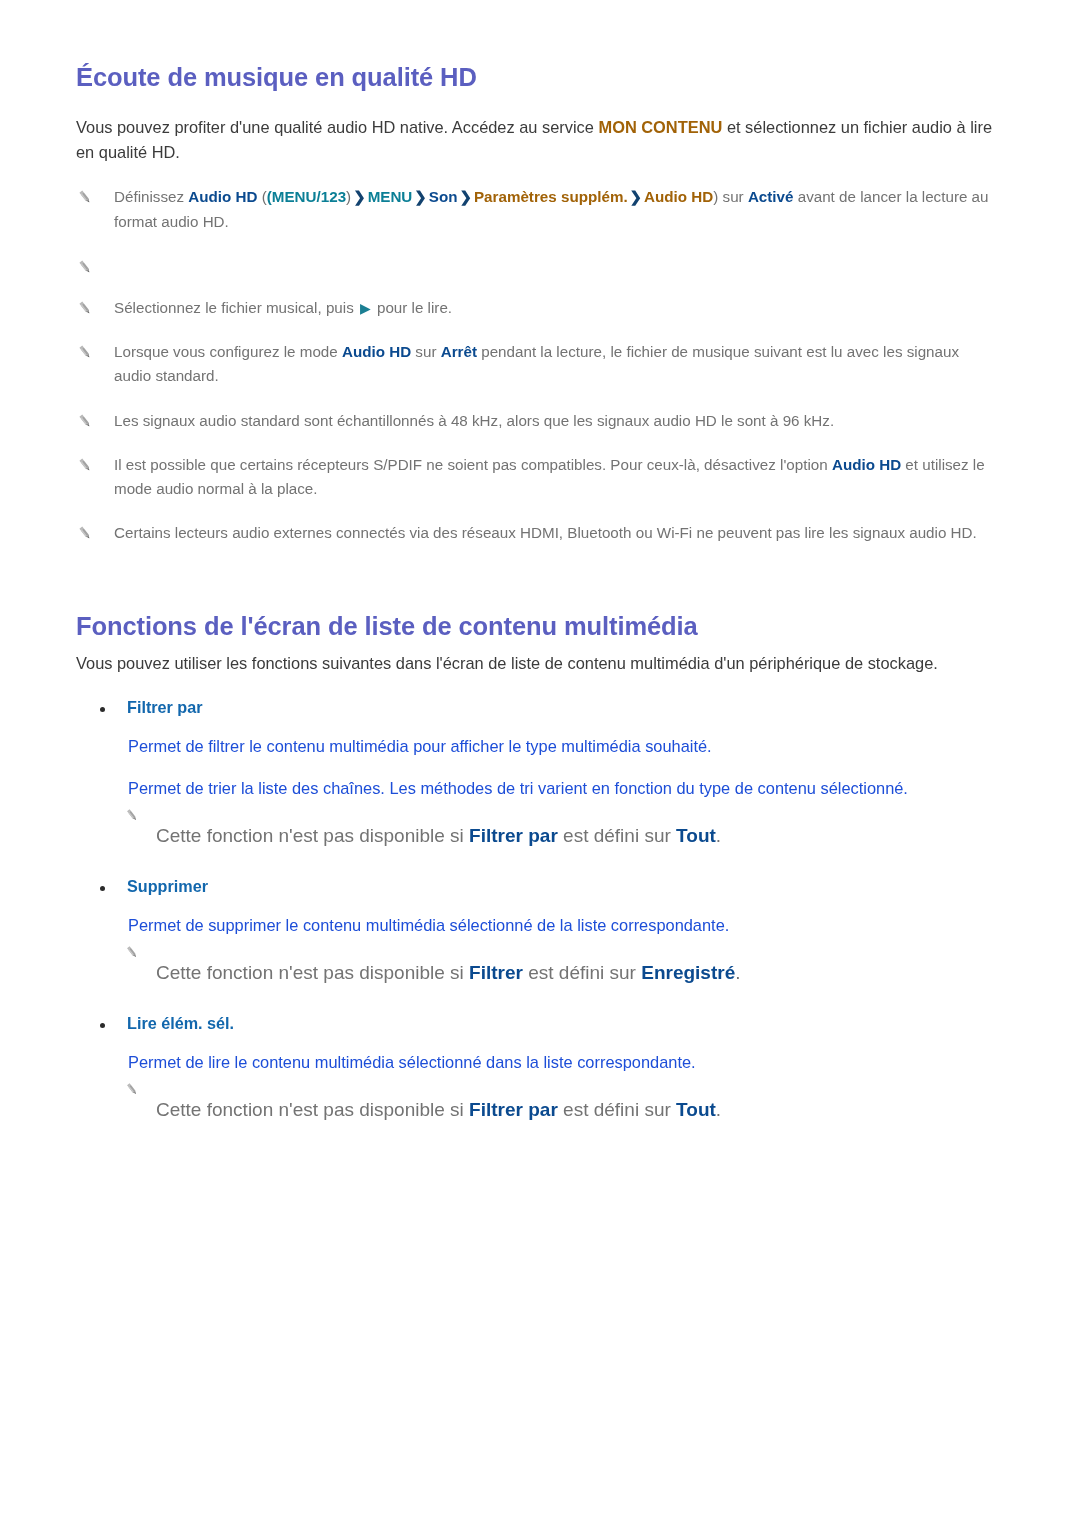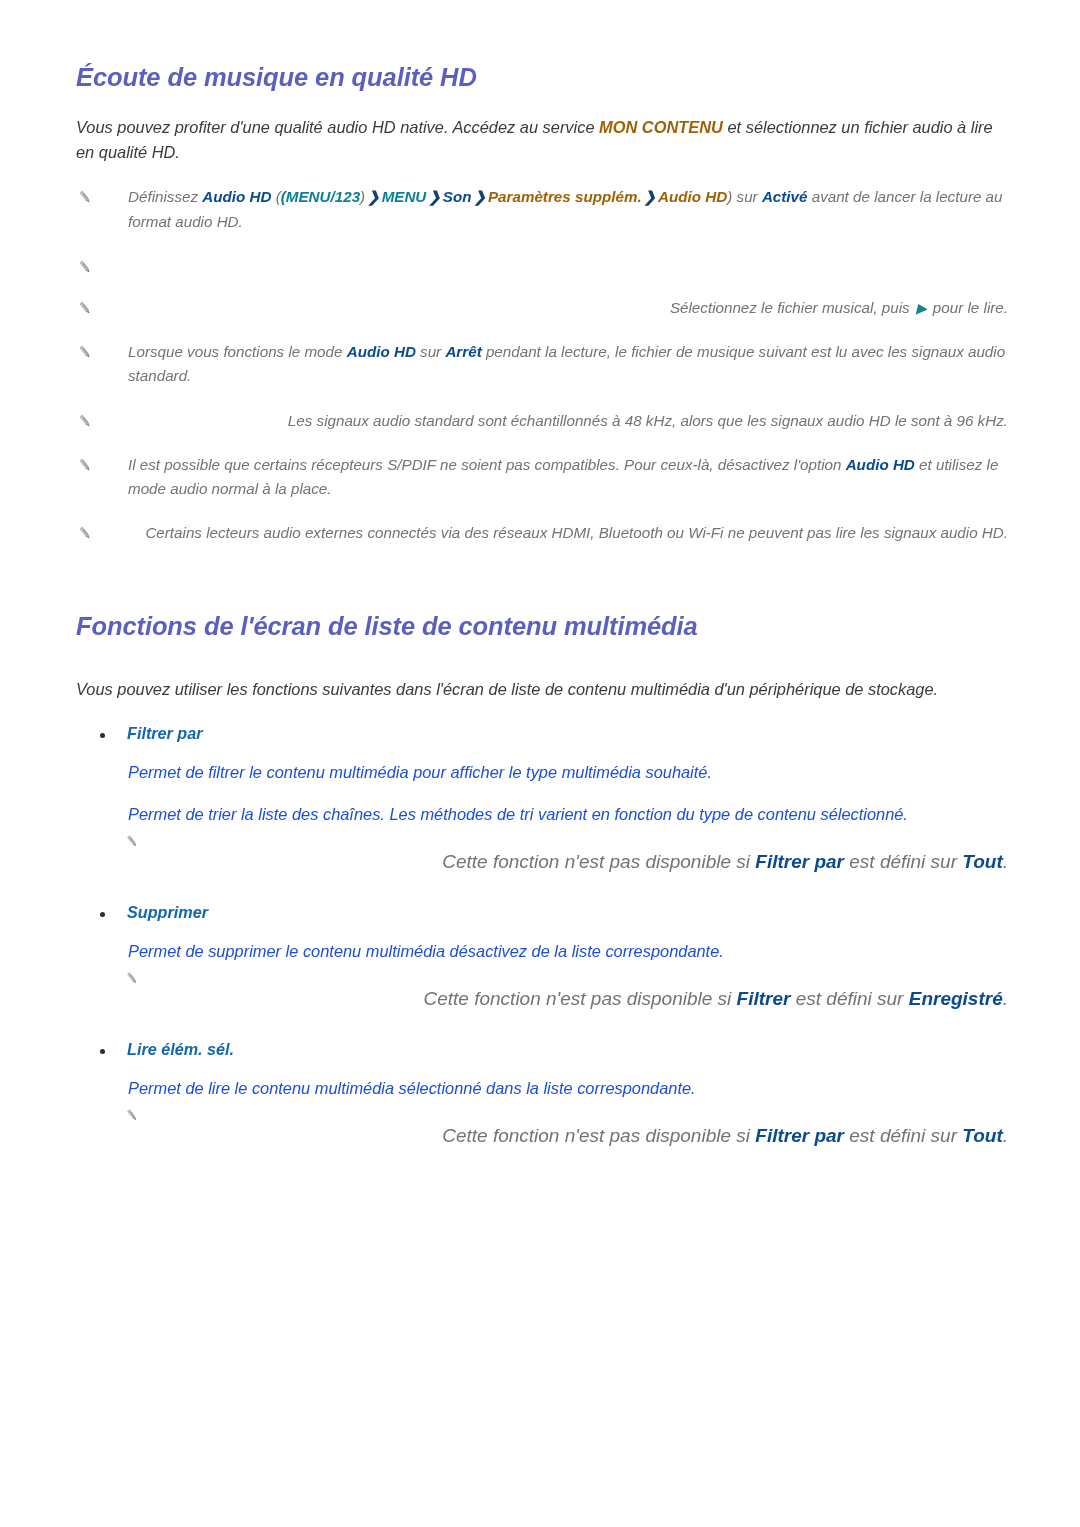--- a/index.html
+++ b/index.html
@@ -13,51 +13,49 @@
     font-family: "Liberation Sans", sans-serif;
     color: #3b3b3b;
     overflow: hidden;
   }
   .page {
     position: relative;
     width: 1080px;
     height: 1350px;
     box-sizing: border-box;
     padding: 62px 72px 0 76px;
-    font-style: italic;
   }
 
   h1.section-title {
     font-size: 25.5px;
     font-weight: bold;
     color: #5b5fc0;
     margin: 0 0 22px 0;
     letter-spacing: -0.1px;
     line-height: 1.2;
   }
   h1.section-title.second {
     margin-top: 58px;
-    margin-bottom: 36px;
+    margin-bottom: 10px;
   }
 
   p.body {
     font-size: 16.4px;
     line-height: 1.52;
     color: #3b3b3b;
     margin: 0 0 14px 0;
     max-width: 925px;
   }
 
   
   .note {
     display: flex;
     align-items: flex-start;
     margin: 0 0 6px 0;
     padding: 7px 0 7px 0;
-    justify-content: space-between;
   }
   .note .pencil {
     flex: 0 0 auto;
     width: 18px;
     height: 18px;
     margin-right: 20px;
     margin-top: 3px;
   }
   .note .ntext {
     font-size: 15.2px;
@@ -167,21 +165,21 @@
       <div class="note">
         <span class="pencil"><svg viewBox="0 0 20 20" width="18" height="18" aria-hidden="true">
             <g transform="rotate(-38 10 10)">
               <rect x="8.1" y="2.4" width="4.0" height="2.5" fill="#b9b9b9"></rect>
               <rect x="8.1" y="4.9" width="4.0" height="9.0" fill="#a3a3a3"></rect>
               <rect x="8.1" y="4.9" width="1.6" height="9.0" fill="#c9c9c9"></rect>
               <polygon points="8.1,13.9 12.1,13.9 10.1,17.6" fill="#8f8f8f"></polygon>
               <polygon points="9.5,16.2 10.7,16.2 10.1,17.6" fill="#4a4a4a"></polygon>
             </g>
           </svg></span>
-        <span class="ntext"><span class="">Lorsque vous fonctions le mode </span><span class="b-navy">Audio HD</span><span class=""> sur </span><span class="b-navy">Arrêt</span><span class=""> pendant la lecture, le fichier de musique suivant est lu avec les signaux audio standard.</span></span>
+        <span class="ntext"><span class="">Lorsque vous configurez le mode </span><span class="b-navy">Audio HD</span><span class=""> sur </span><span class="b-navy">Arrêt</span><span class=""> pendant la lecture, le fichier de musique suivant est lu avec les signaux audio standard.</span></span>
       </div>
       <div class="note">
         <span class="pencil"><svg viewBox="0 0 20 20" width="18" height="18" aria-hidden="true">
             <g transform="rotate(-38 10 10)">
               <rect x="8.1" y="2.4" width="4.0" height="2.5" fill="#b9b9b9"></rect>
               <rect x="8.1" y="4.9" width="4.0" height="9.0" fill="#a3a3a3"></rect>
               <rect x="8.1" y="4.9" width="1.6" height="9.0" fill="#c9c9c9"></rect>
               <polygon points="8.1,13.9 12.1,13.9 10.1,17.6" fill="#8f8f8f"></polygon>
               <polygon points="9.5,16.2 10.7,16.2 10.1,17.6" fill="#4a4a4a"></polygon>
             </g>
@@ -241,21 +239,21 @@
               </svg></span>
             <span class="ntext"><span class="">Cette fonction n'est pas disponible si </span><span class="b-navy">Filtrer par</span><span class=""> est défini sur </span><span class="b-navy">Tout</span><span class="">.</span></span>
           </div>
         </div>
       </div>
       <div class="feature-block">
         <div class="bullet-row">
           <span class="dot"></span>
           <span class="blabel">Supprimer</span>
         </div>
-        <p class="bdesc">Permet de supprimer le contenu multimédia désactivez de la liste correspondante.</p>
+        <p class="bdesc">Permet de supprimer le contenu multimédia sélectionné de la liste correspondante.</p>
         <div>
           <div class="note sub">
             <span class="pencil"><svg viewBox="0 0 20 20" width="16" height="16" aria-hidden="true">
                 <g transform="rotate(-38 10 10)">
                   <rect x="8.1" y="2.4" width="4.0" height="2.5" fill="#b9b9b9"></rect>
                   <rect x="8.1" y="4.9" width="4.0" height="9.0" fill="#a3a3a3"></rect>
                   <rect x="8.1" y="4.9" width="1.6" height="9.0" fill="#c9c9c9"></rect>
                   <polygon points="8.1,13.9 12.1,13.9 10.1,17.6" fill="#8f8f8f"></polygon>
                   <polygon points="9.5,16.2 10.7,16.2 10.1,17.6" fill="#4a4a4a"></polygon>
                 </g>

